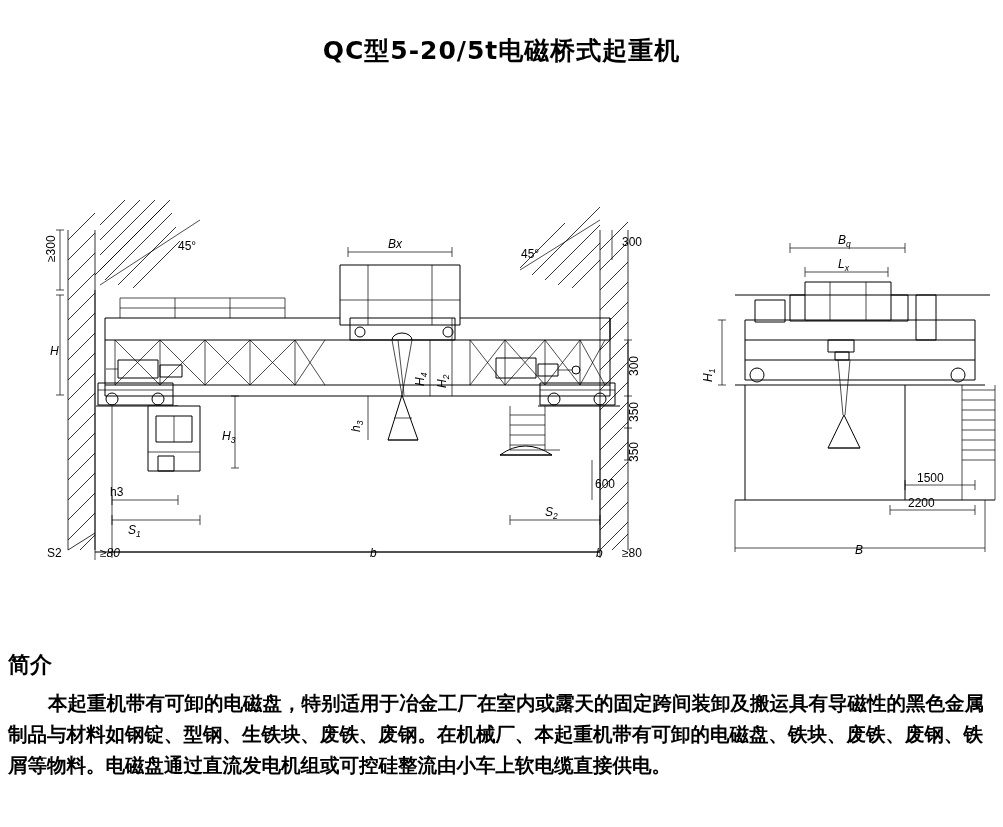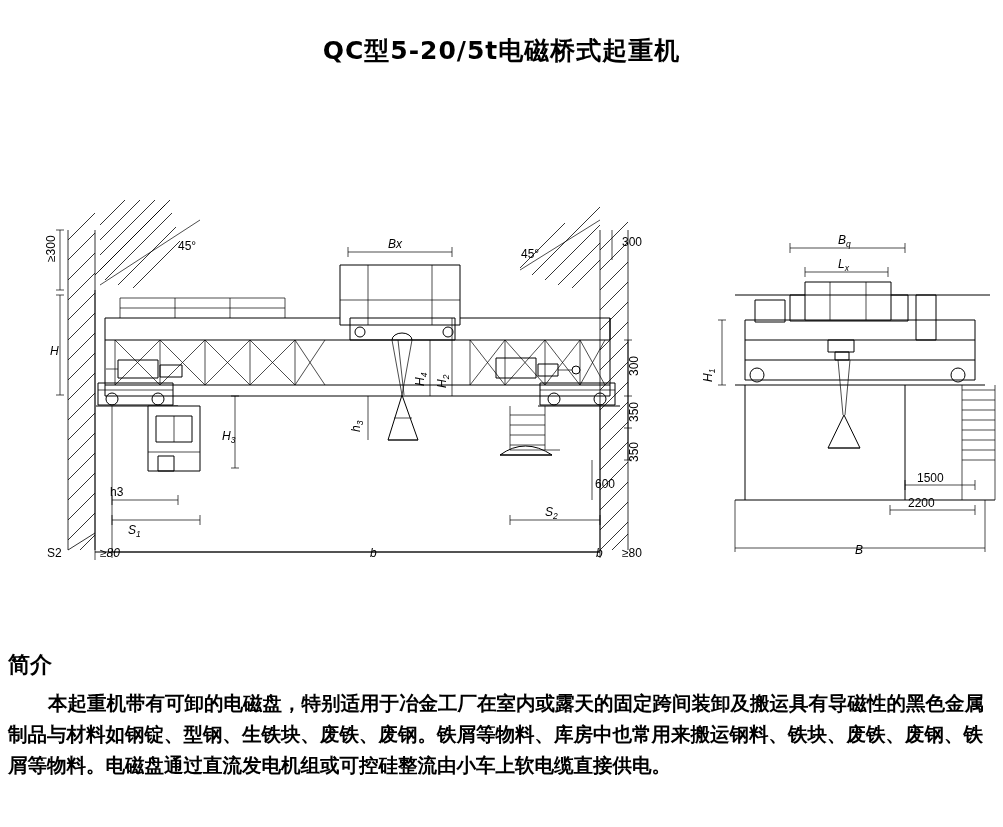--- a/index.html
+++ b/index.html
@@ -407,15 +407,15 @@
       <text class="lbl" x="908" y="307">2200</text>
 
       <line class="dim" x1="735" y1="348" x2="985" y2="348"></line>
       <line class="dim" x1="735" y1="300" x2="735" y2="352"></line>
       <line class="dim" x1="985" y1="300" x2="985" y2="352"></line>
       <text class="lbl-i" x="855" y="354">B</text>
     </g>
   </svg>
 
   <div class="intro-heading">简介</div>
-  <div class="intro-body">本起重机带有可卸的电磁盘，特别适用于冶金工厂在室内或露天的固定跨间装卸及搬运具有导磁性的黑色金属制品与材料如钢锭、型钢、生铁块、废铁、废钢。铁屑等物料、库房中也常用来搬运钢料、铁块、废铁、废钢、铁屑等物料。电磁盘通过直流发电机组或可控硅整流由小车上软电缆直接供电。</div>
+  <div class="intro-body">本起重机带有可卸的电磁盘，特别适用于冶金工厂在室内或露天的固定跨间装卸及搬运具有导磁性的黑色金属制品与材料如钢锭、型钢、生铁块、废铁、废钢。在机械厂、本起重机带有可卸的电磁盘、铁块、废铁、废钢、铁屑等物料。电磁盘通过直流发电机组或可控硅整流由小车上软电缆直接供电。</div>
 
 </div>
 
 </body></html>

